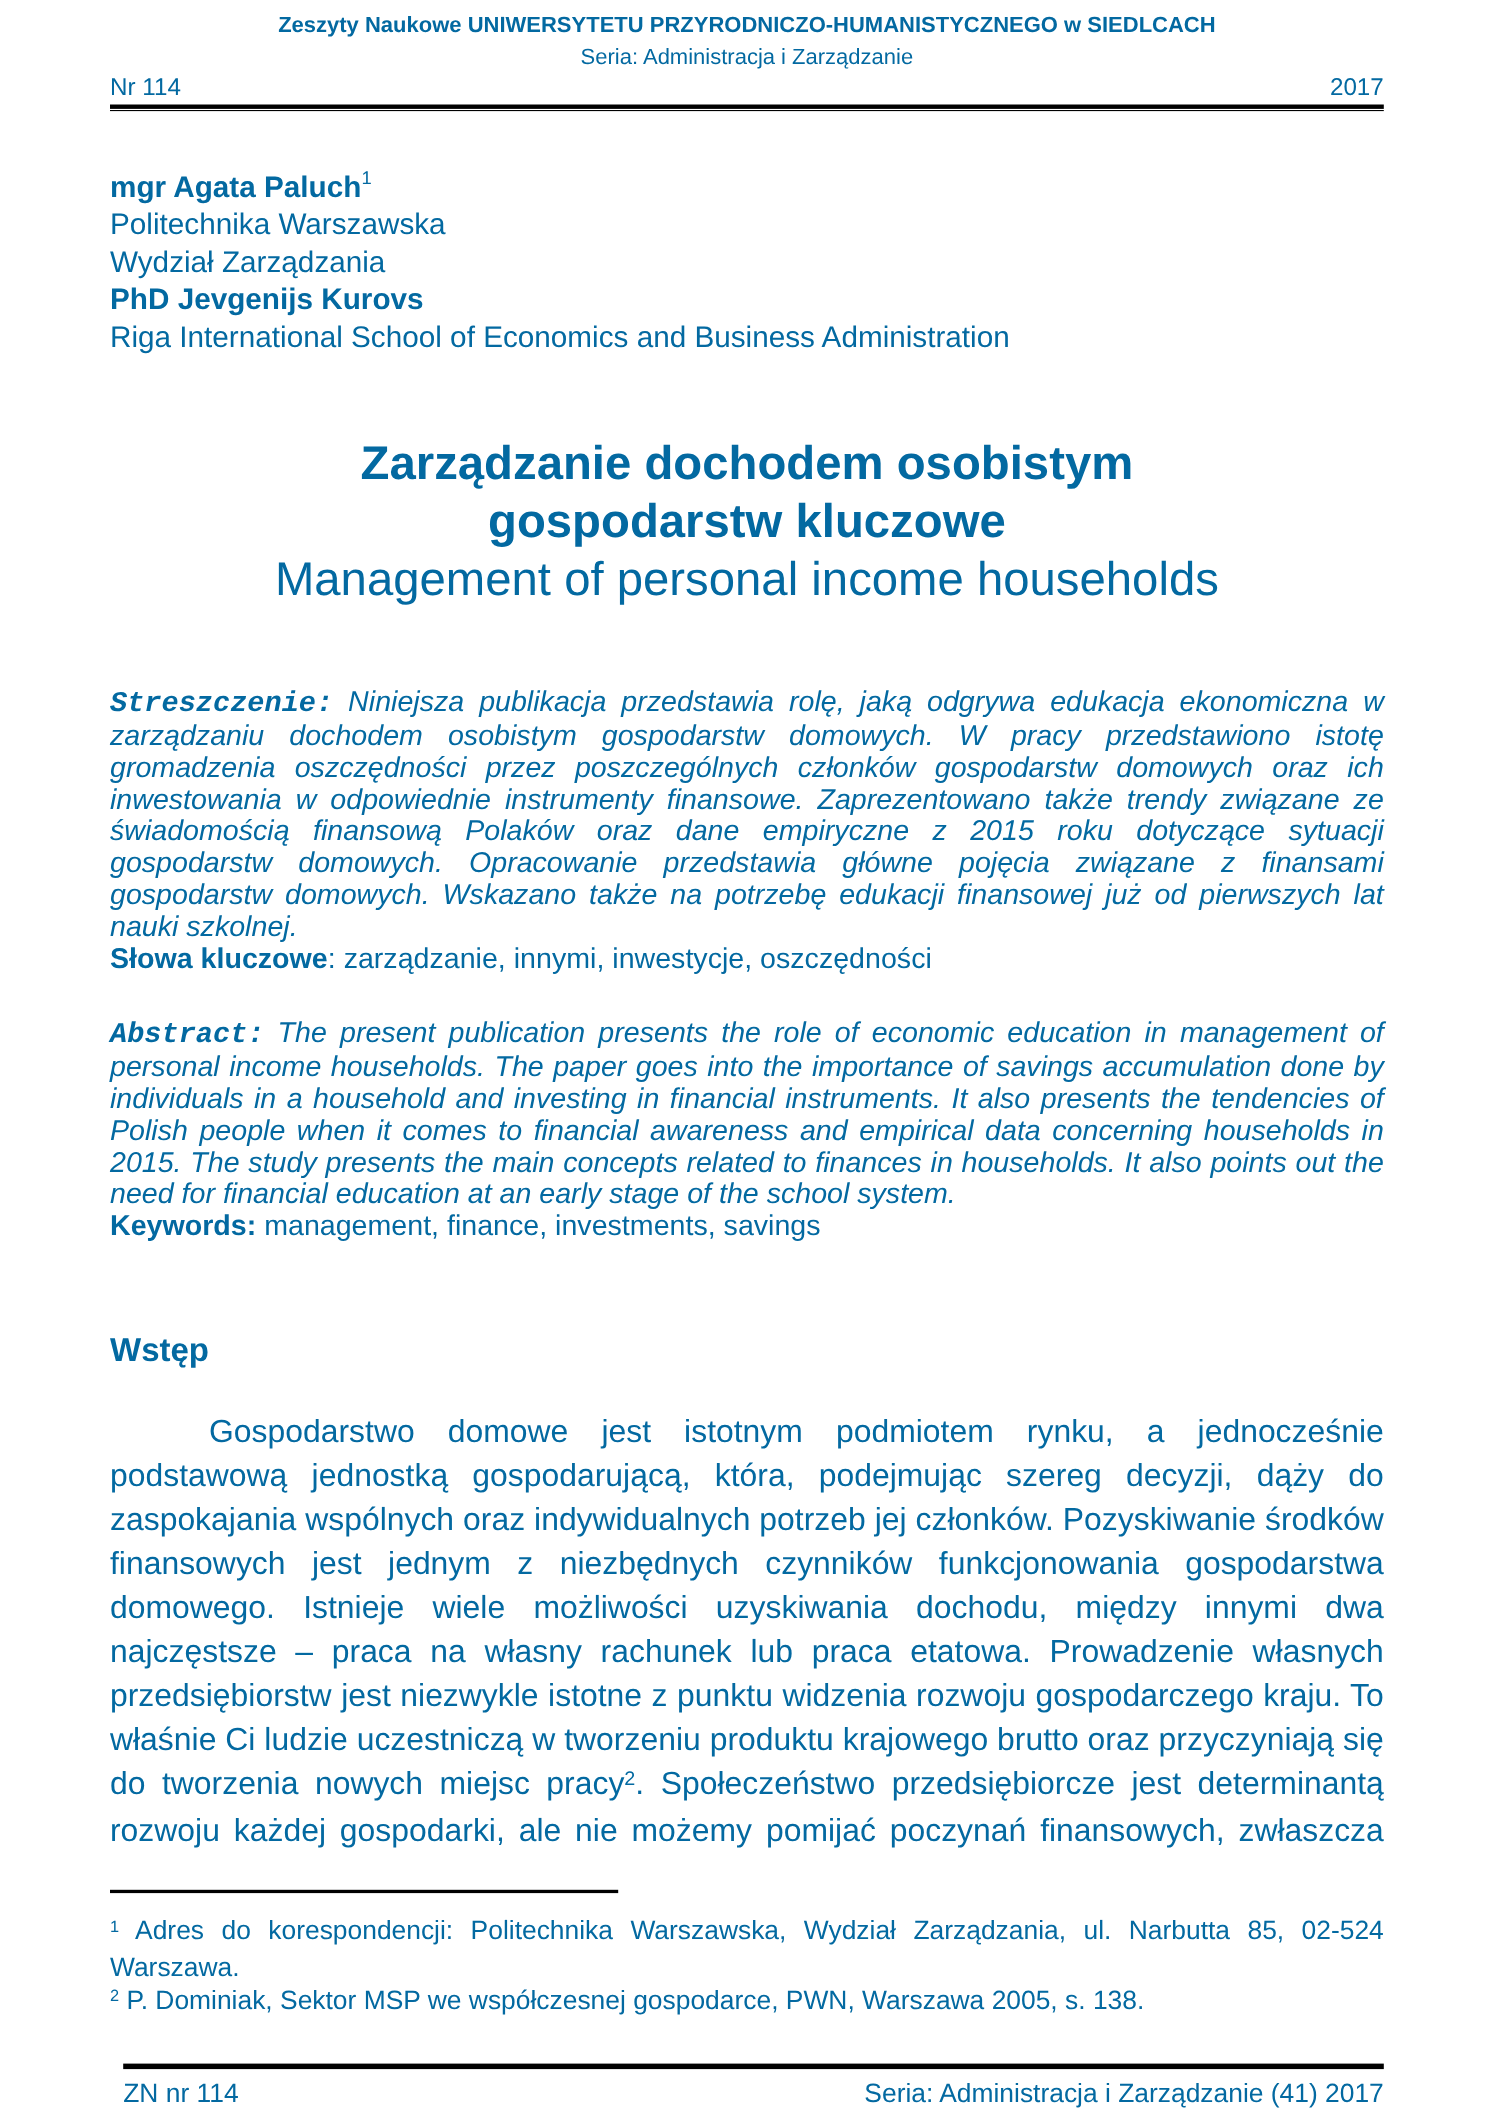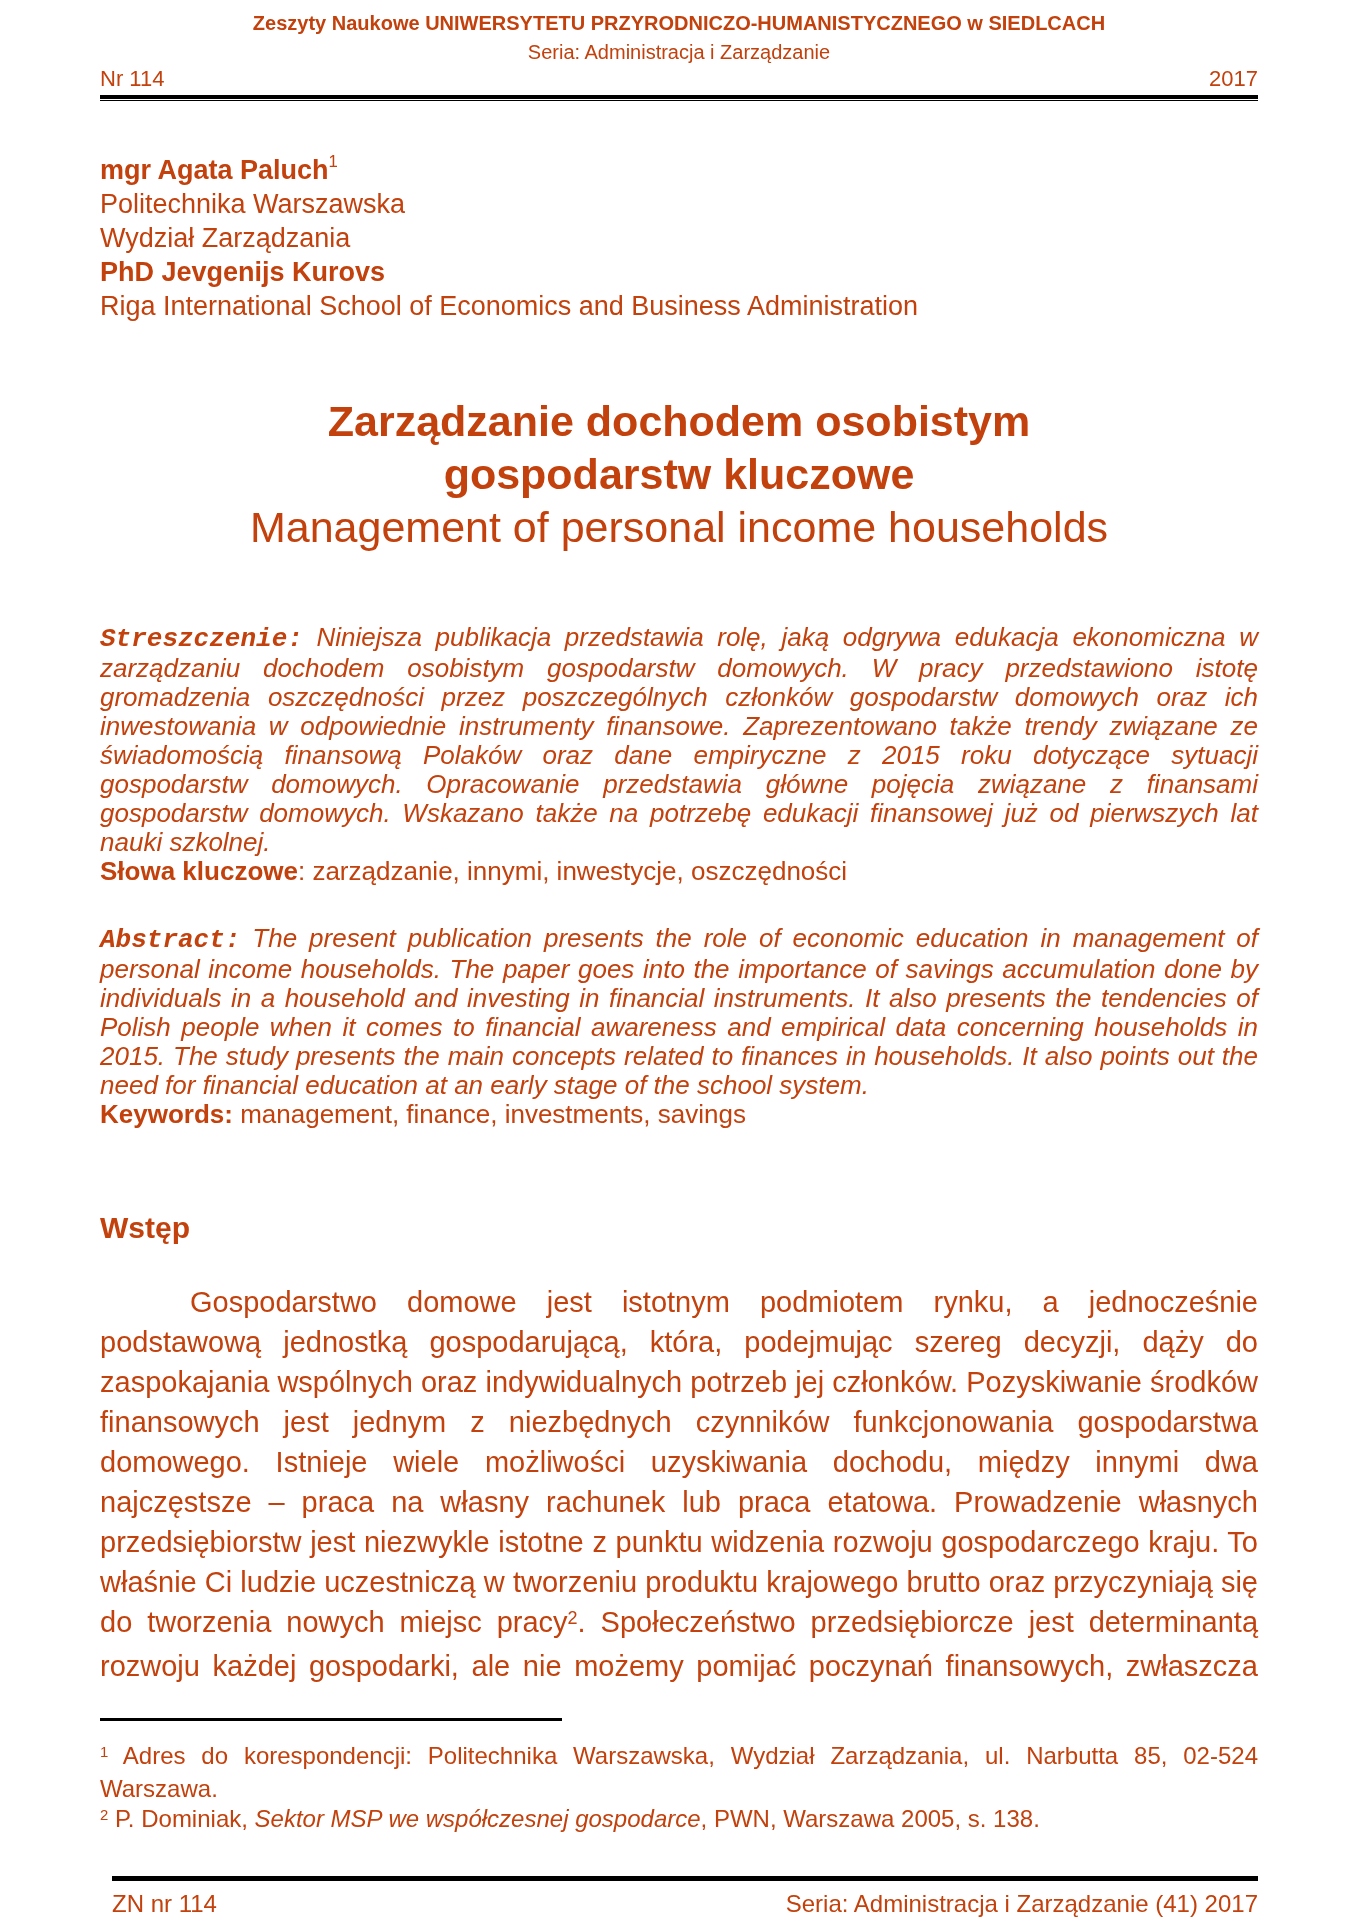--- a/index.html
+++ b/index.html
@@ -1,19 +1,19 @@
 <!DOCTYPE html>
 <html lang="pl"><head>
 <meta charset="utf-8">
 <style>
   html,body{margin:0;padding:0;background:#ffffff;}
   .page{
     position:relative;
     width:1357px;height:1920px;
-    background:#fff;color:#c2410c;
+    background:#fff;color:#0369a1;
     box-sizing:border-box;
     padding:8px 99px 0 100px;
     font-family:"Liberation Sans",sans-serif;
     overflow:hidden;
   }
   
   .jh1{font-size:20px;font-weight:bold;text-align:center;line-height:30px;}
   .jh2{font-size:20px;text-align:center;line-height:28px;}
   .issue-row{display:flex;justify-content:space-between;font-size:22px;line-height:26px;margin-bottom:3px;}
   .rule-thick{height:4px;background:#000;}
@@ -39,21 +39,21 @@
   .section-heading{margin-top:81px;font-size:30px;font-weight:bold;line-height:36px;}
   .intro{
     margin-top:36px;font-size:29px;line-height:40px;
     text-align:justify;text-align-last:justify;text-indent:90px;
   }
   .sup-ref{font-size:62%;position:relative;top:-0.45em;}
   
   .footnotes{position:absolute;left:100px;right:99px;top:1718px;}
   .fn-rule{width:462px;height:3px;background:#000;margin-bottom:20px;}
   .footnote{font-size:24px;line-height:30px;text-align:justify;}
-  .fn-italic{font-style:italic;}
+  .fn-italic{}
   
   .page-footer{position:absolute;left:112px;right:99px;top:1876px;}
   .footer-rule{height:5px;background:#000;margin-bottom:10px;}
   .footer-row{display:flex;justify-content:space-between;font-size:24px;line-height:26px;}
 </style>
 </head>
 <body>
 
 <div class="page">
 

